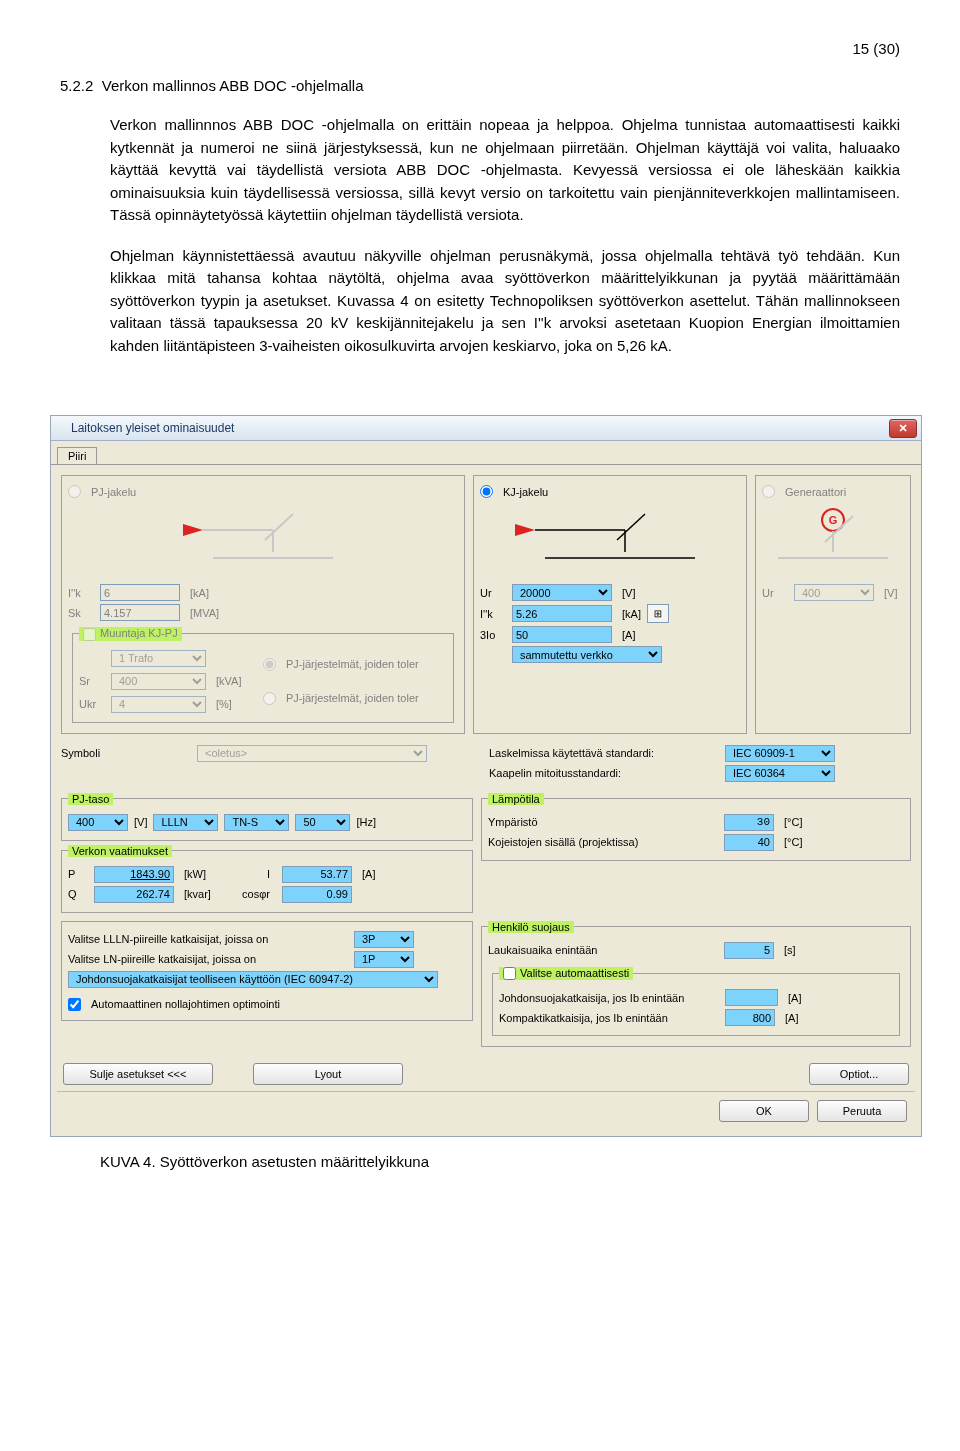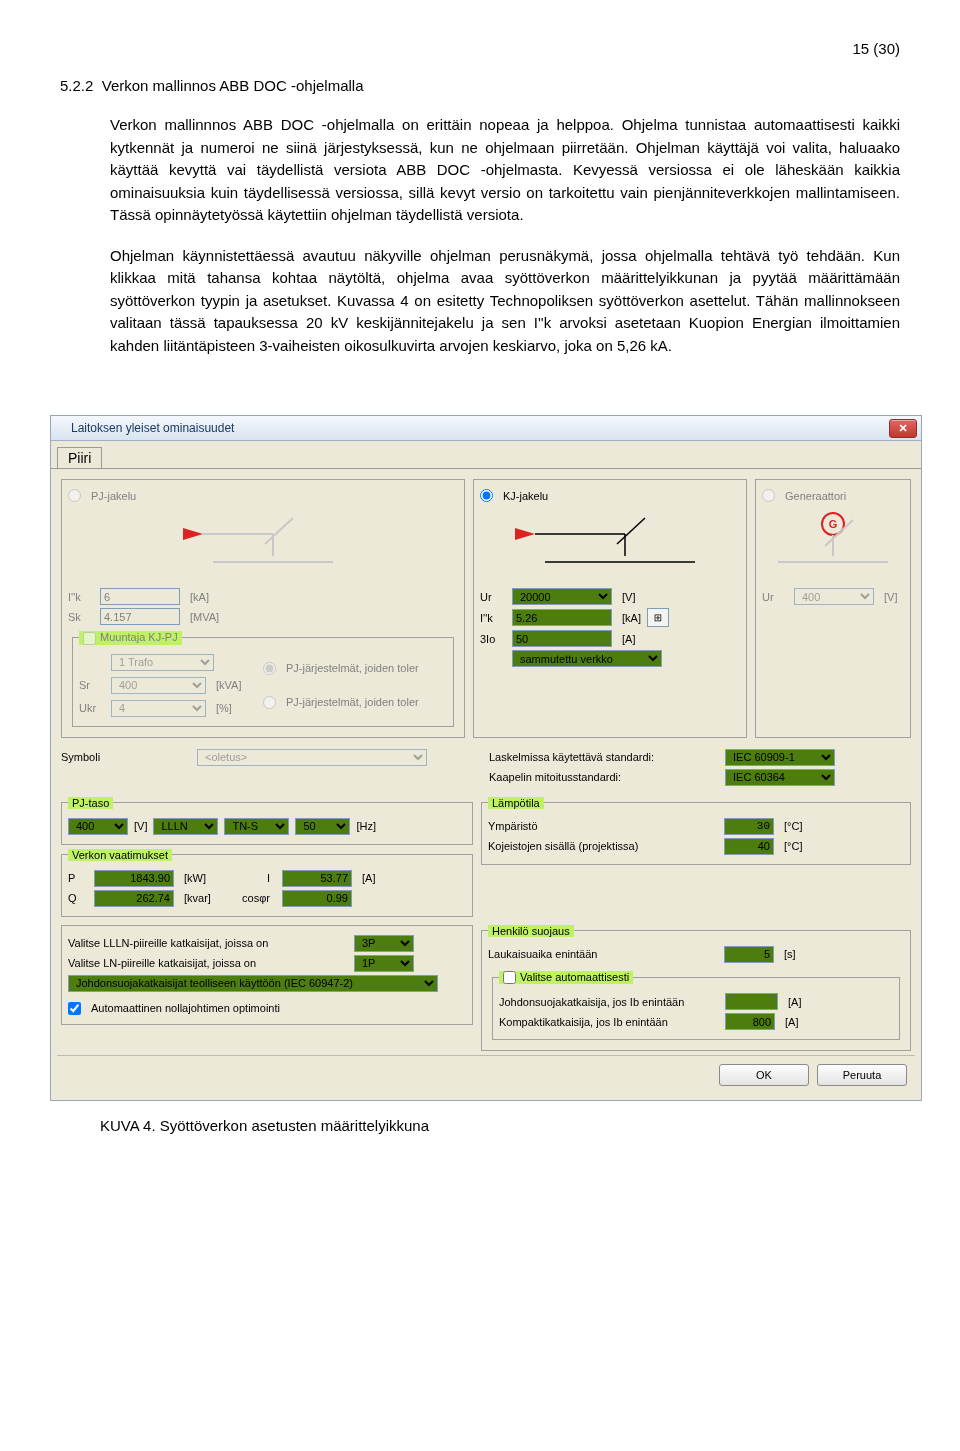--- a/index.html
+++ b/index.html
@@ -62,40 +62,40 @@
   }
   .tabrow {
     padding: 6px 6px 0 6px;
   }
   .tab {
     display:inline-block;
     border:1px solid #999;
     border-bottom: none;
     padding: 2px 10px;
     background:#ece9d8;
-    font-size:14px;
+    font-size:11px;
   }
   .dlg-body {
     padding: 6px;
     border-top:1px solid #999;
   }
   .row { display:flex; }
   .col { display:flex; flex-direction:column; }
   fieldset {
     border:1px solid #a0a0a0;
     margin:4px;
     padding:6px;
     font-size:11px;
   }
   legend { padding:0 4px; background:#bef264; }
   .lbl { display:inline-block; }
   input.txt, select.sel {
     font-family: Tahoma, Arial, sans-serif;
     font-size:11px;
-    background:#4d7c0f;
+    background:#7dd3fc;
     border:1px solid #7f9db9;
     height:17px;
     padding:0 3px;
     box-sizing:border-box;
   }
   input.txt[disabled], select.sel[disabled] {
     background:#ece9d8;
     color:#808080;
   }
   .disabled-text { color:#808080; }
@@ -175,21 +175,21 @@
           <span class="lbl" style="width:26px">Sk</span>
           <input class="txt" style="width: 80px;" disabled="" value="4.157">
           <span class="unit">[MVA]</span>
         </div>
         <fieldset class="disabled-text" style="margin-top:6px">
           <legend><input type="checkbox" class="check" disabled="" style=""><span>Muuntaja KJ-PJ</span></legend>
           <div class="row" style="gap:14px">
             <div class="col" style="flex:0 0 170px">
               <div class="fldrow">
                 <span class="lbl" style="width:26px"></span>
-                <select class="sel" style="width:103px" disabled=""><option>1 Trafo</option></select>
+                <select class="sel" style="width:95px" disabled=""><option>1 Trafo</option></select>
               </div>
               <div class="fldrow">
                 <span class="lbl" style="width:26px">Sr</span>
                 <select class="sel" style="width:95px" disabled=""><option>400</option></select>
                 <span class="unit">[kVA]</span>
               </div>
               <div class="fldrow">
                 <span class="lbl" style="width:26px">Ukr</span>
                 <select class="sel" style="width:95px" disabled=""><option>4</option></select>
                 <span class="unit">[%]</span>
@@ -296,21 +296,21 @@
             <select class="sel" style="width:65px"><option>LLLN</option></select>
             <select class="sel" style="width:65px"><option>TN-S</option></select>
             <select class="sel" style="width:55px"><option>50</option></select>
             <span>[Hz]</span>
           </div>
         </fieldset>
         <fieldset>
           <legend>Verkon vaatimukset</legend>
           <div class="fldrow">
             <span class="lbl" style="width:20px">P</span>
-            <input class="txt" style="width: 80px; text-align: right;" value="1843.90">
+            <input class="txt" style="width: 80px; text-align: right; text-decoration: underline;" value="1843.90">
             <span class="unit" style="width:40px">[kW]</span>
             <span class="lbl" style="width:40px;text-align:right;margin-right:6px">I</span>
             <input class="txt" style="width: 70px; text-align: right;" value="53.77">
             <span class="unit">[A]</span>
           </div>
           <div class="fldrow">
             <span class="lbl" style="width:20px">Q</span>
             <input class="txt" style="width: 80px; text-align: right;" value="262.74">
             <span class="unit" style="width:40px">[kvar]</span>
             <span class="lbl" style="width:40px;text-align:right;margin-right:6px">cosφr</span>
@@ -373,20 +373,29 @@
             <div class="fldrow">
               <span class="lbl" style="width:220px">Kompaktikatkaisija, jos Ib enintään</span>
               <input class="txt" style="width: 50px; text-align: right;" value="800">
               <span class="unit">[A]</span>
             </div>
           </fieldset>
         </fieldset>
       </div>
     </div>
 
+    <div class="row" style="align-items:center;margin-top:6px">
+      <div style="flex:0 0 420px; display:flex; gap:40px; padding:6px">
+        <button class="btnwin" style="width:150px">Sulje asetukset &lt;&lt;&lt;</button>
+        <button class="btnwin" style="width:150px">Lyout</button>
+      </div>
+      <div style="flex:1; text-align:right; padding:6px">
+        <button class="btnwin" style="width:100px">Optiot...</button>
+      </div>
+    </div>
     <div class="row" style="justify-content:flex-end;border-top:1px solid #bbb;padding:8px;gap:8px">
       <button class="btnwin" style="width:90px">OK</button>
       <button class="btnwin" style="width:90px">Peruuta</button>
     </div>
 
   </div>
 </div>
 
 <div class="caption">KUVA 4. Syöttöverkon asetusten määrittelyikkuna</div>
 

